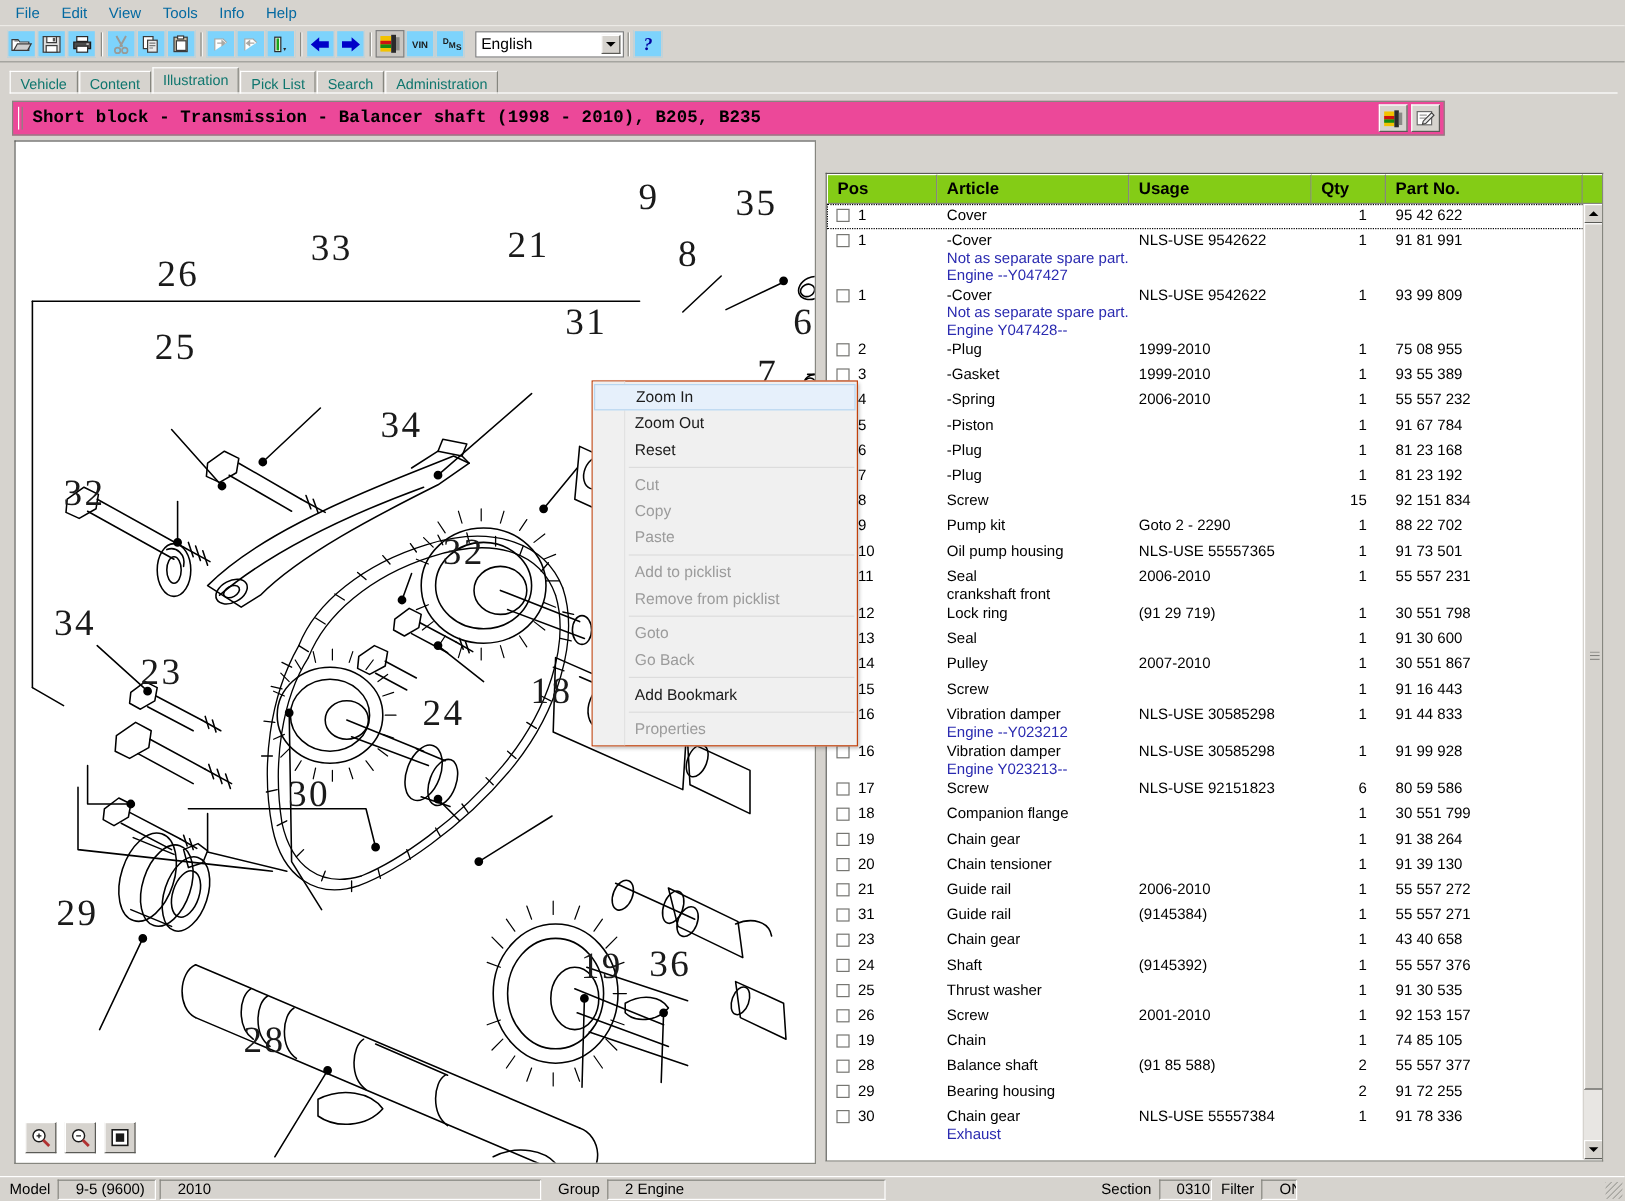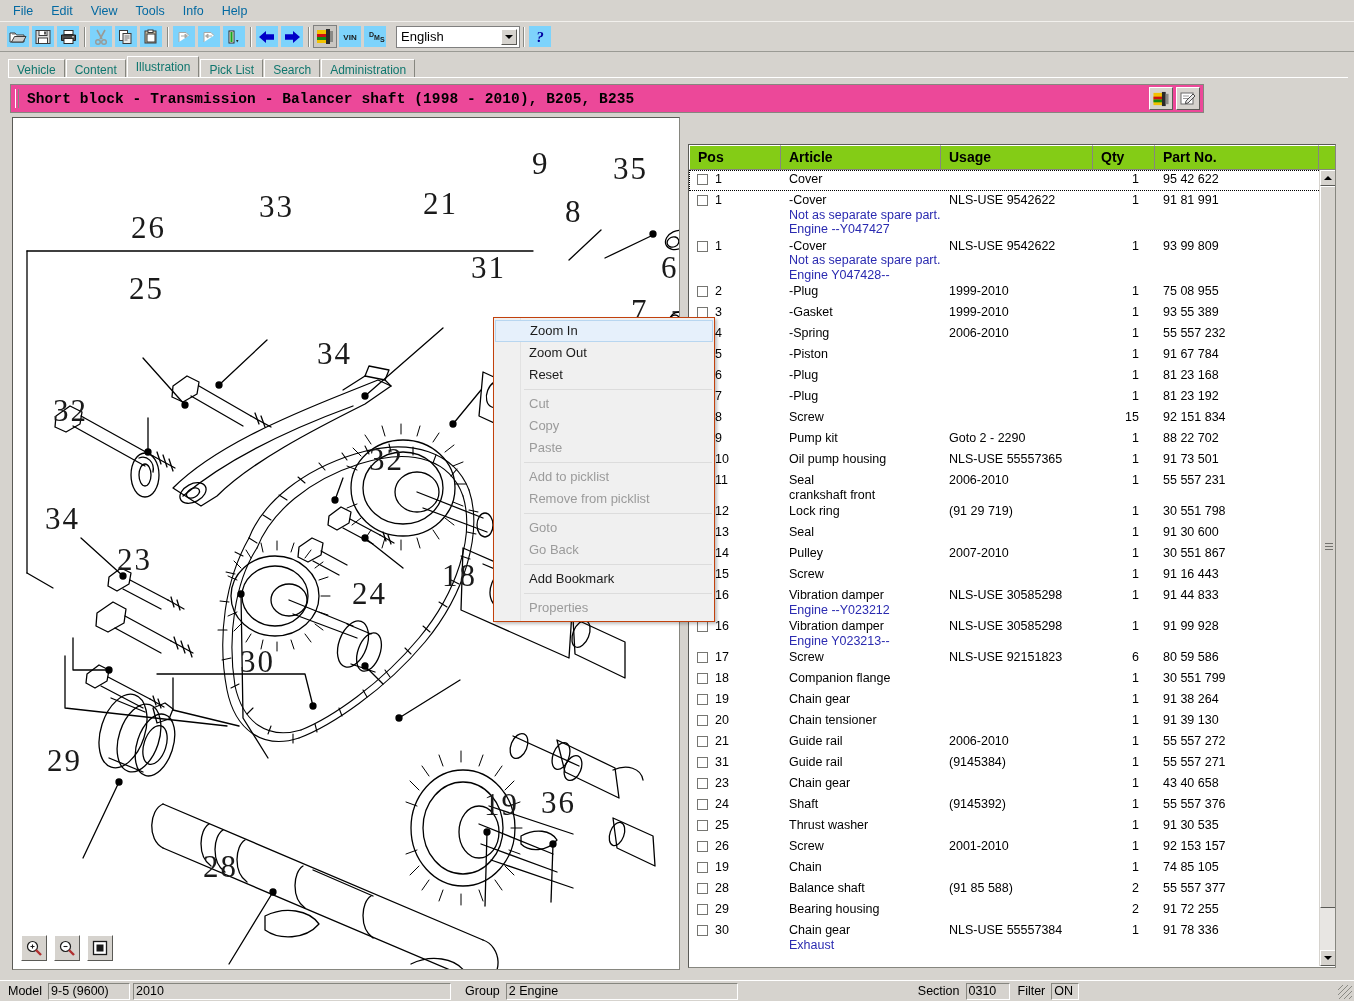--- a/index.html
+++ b/index.html
@@ -226,21 +226,21 @@
   
   .statusbar {
     position: absolute; left: 0; bottom: 0; width: 1354px; height: 21px;
     background: #d6d3ce; display: flex; align-items: center;
     border-top: 1px solid #fff;
   }
   .sb-label { font-size: 12.5px; padding: 0 6px 0 8px; white-space: nowrap; }
   .sb-field {
     height: 17px; background: #d6d3ce;
     border: 1px solid #86867f; border-right-color:#fff; border-bottom-color:#fff;
-    font-size: 12.5px; line-height: 15px; padding: 0 2px; white-space: nowrap;
+    font-size: 12.5px; line-height: 15px; padding: 0 14px; white-space: nowrap;
     overflow: hidden;
   }
   .sb-grip {
     position:absolute; right:2px; bottom:2px; width:14px; height:14px;
     background:
       linear-gradient(135deg, transparent 45%, #8a8a84 45%, #8a8a84 55%, transparent 55%) 0 0/5px 5px;
   }
   svg { display:block; }
 </style>
 </head>

